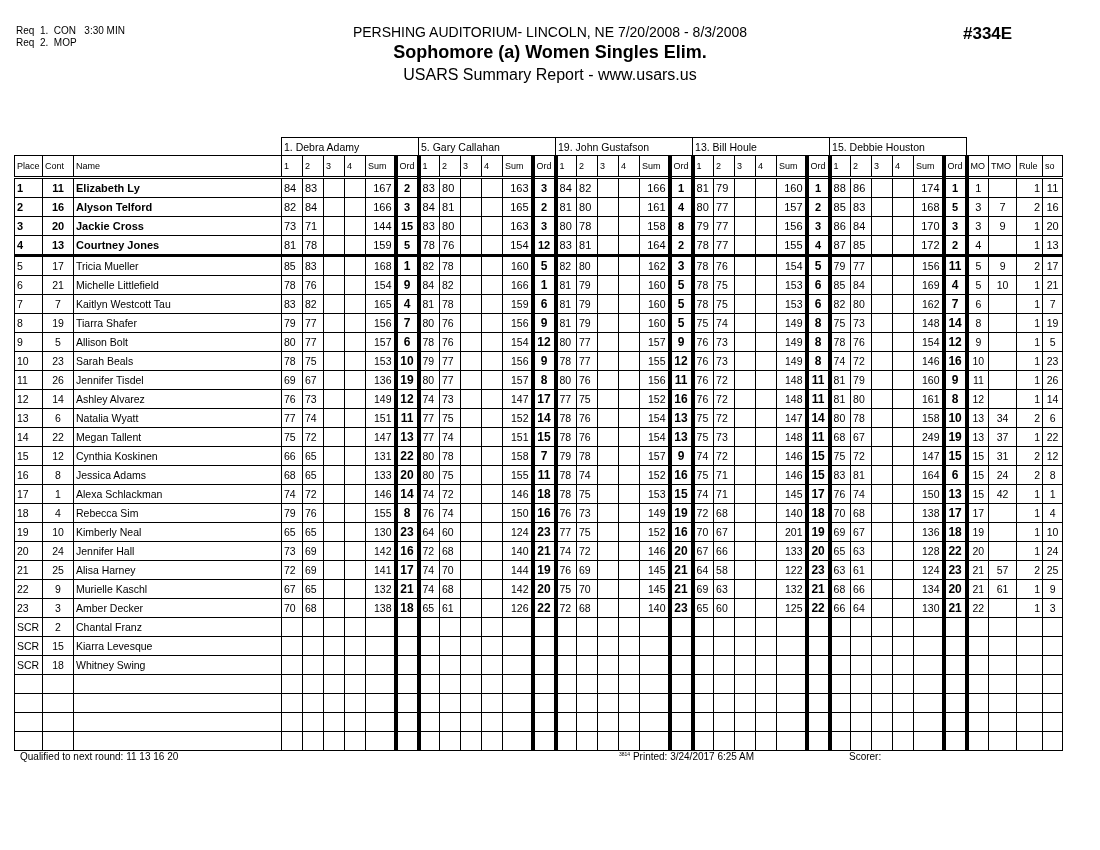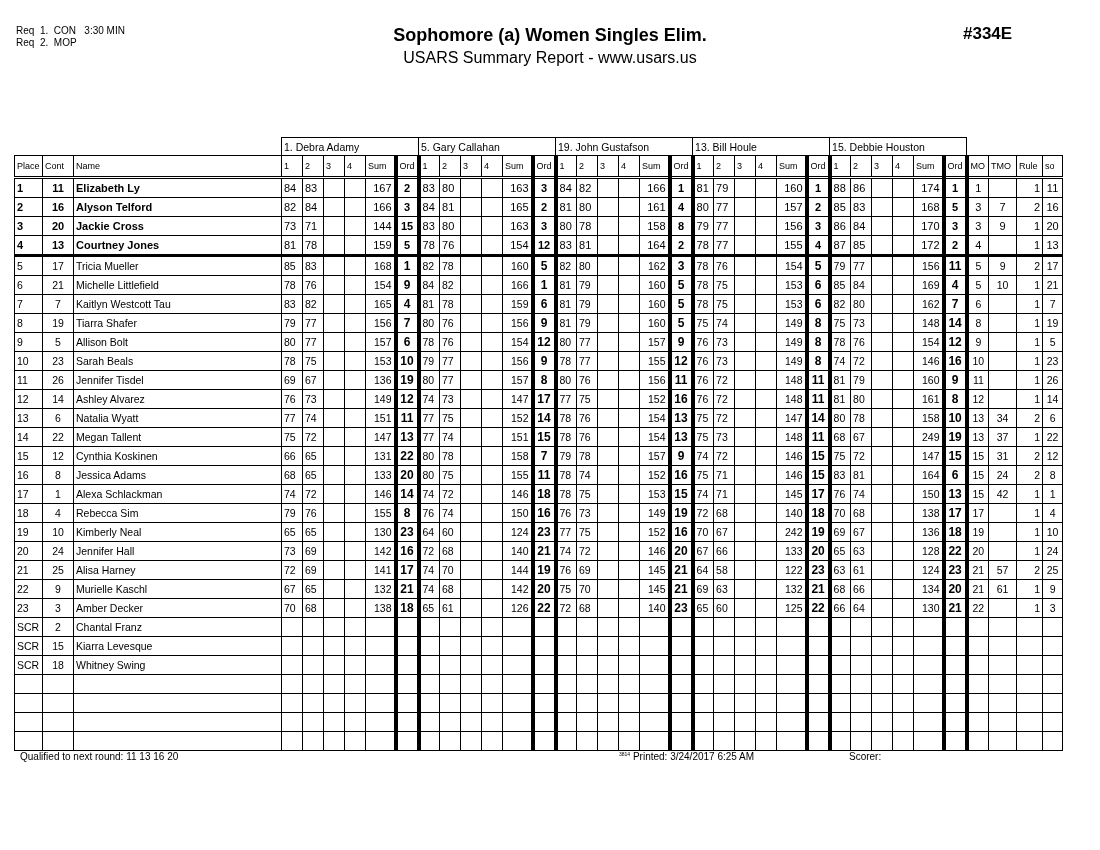--- a/index.html
+++ b/index.html
@@ -30,20 +30,21 @@
 </style>
 </head>
 <body>
 
 <div class="req">
   <div>Req  1.  CON   3:30 MIN</div>
   <div>Req  2.  MOP</div>
 </div>
 
 <div class="titles">
+  <div class="t2">PERSHING AUDITORIUM- LINCOLN, NE  7/20/2008 - 8/3/2008</div>
   <div class="t3">Sophomore (a) Women Singles Elim.</div>
   <div class="t4">USARS Summary Report - www.usars.us</div>
 </div>
 <div class="eventno">#334E</div>
 
 <table class="grid" id="grid">
   <colgroup id="cols">
       <col style="width: 28px;">
       <col style="width: 31px;">
       <col style="width: 208px;">
@@ -852,21 +853,21 @@
         <td style="font-weight:normal">77</td>
         <td style="font-weight:normal">75</td>
         <td></td>
         <td></td>
         <td class="r" style="font-weight:normal">152</td>
         <td class="ord">16</td>
         <td style="font-weight:normal">70</td>
         <td style="font-weight:normal">67</td>
         <td></td>
         <td></td>
-        <td class="r" style="font-weight:normal">242</td>
+        <td class="r" style="font-weight:normal">201</td>
         <td class="ord">19</td>
         <td style="font-weight:normal">69</td>
         <td style="font-weight:normal">67</td>
         <td></td>
         <td></td>
         <td class="r" style="font-weight:normal">136</td>
         <td class="ord">18</td>
         <td class="c" style="font-weight:normal">19</td>
         <td class="c" style="font-weight:normal"></td>
         <td class="r" style="font-weight:normal">1</td>

